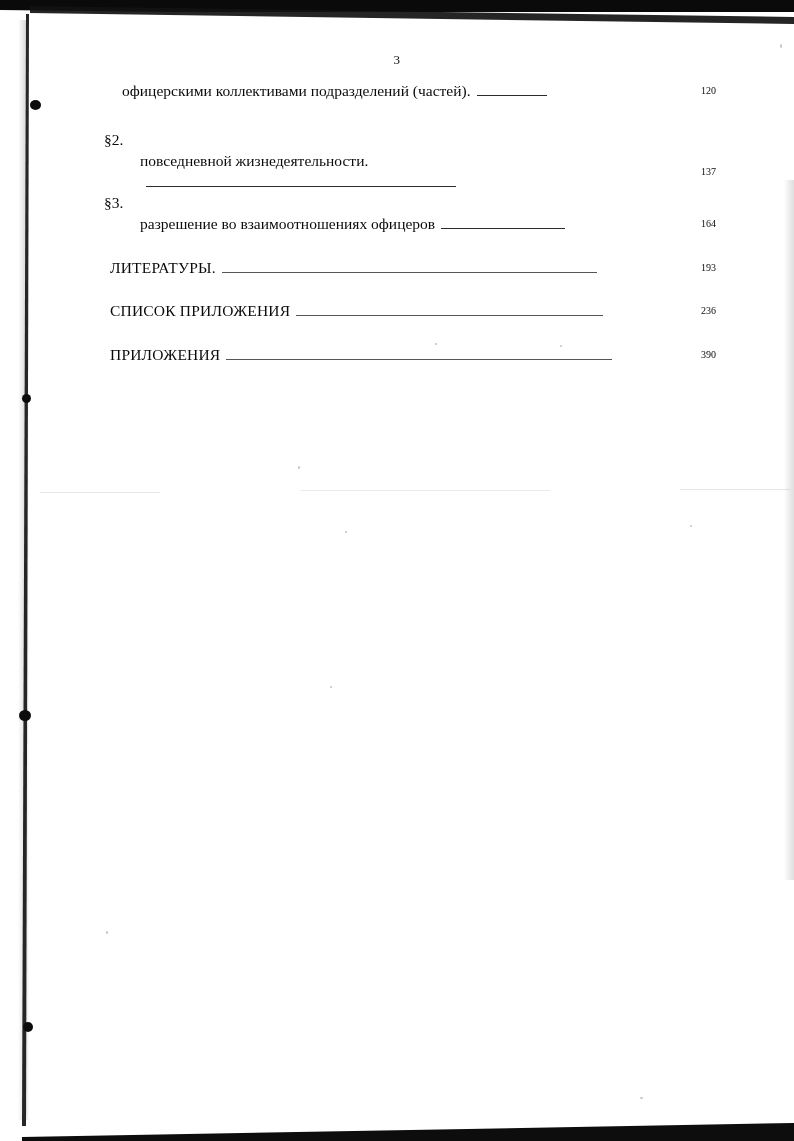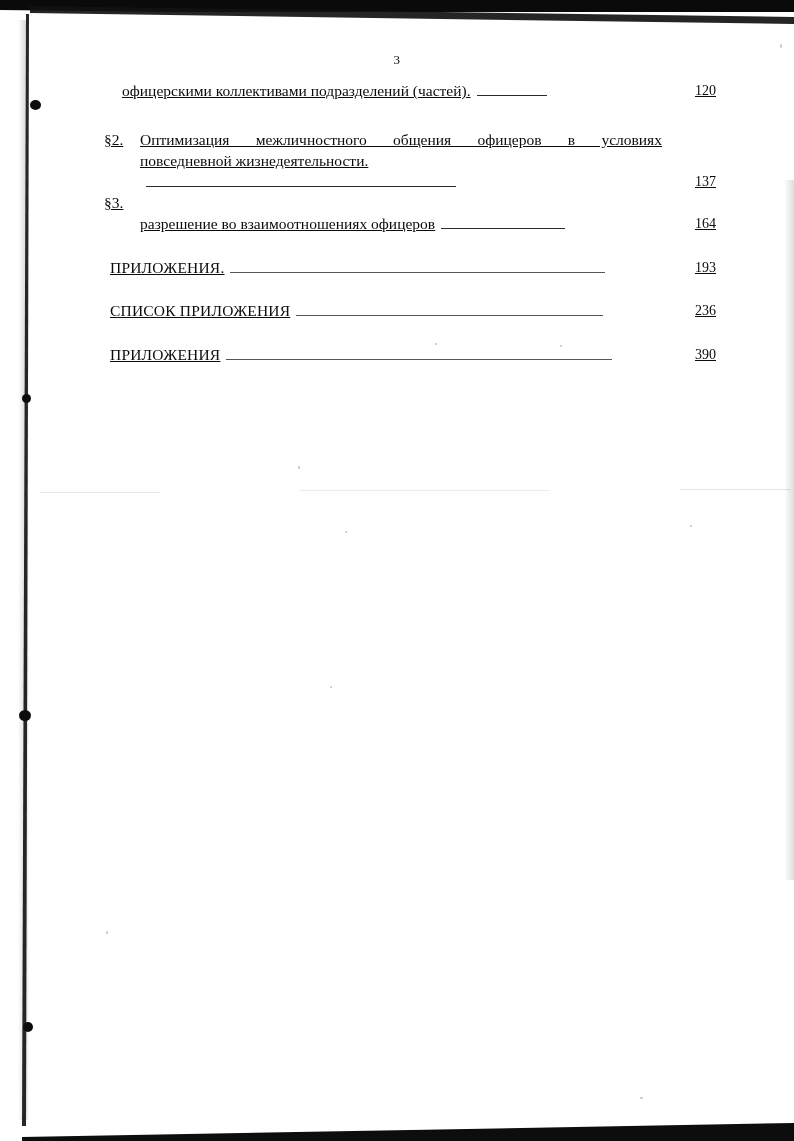--- a/index.html
+++ b/index.html
@@ -130,38 +130,37 @@
     position: absolute;
     left: 104px;
     width: 612px;
     font-size: 15.5px;
     line-height: 21px;
   }
 
   
   .row {
     display: flex;
-    align-items: flex-end;
+    align-items: center;
     width: 612px;
-    text-decoration: underline;
   }
   .marker {
     flex: 0 0 36px;
     text-align: left;
     white-space: nowrap;
   }
   .body {
     flex: 1 1 auto;
     min-width: 0;
   }
   .pageno {
     flex: 0 0 54px;
     text-align: right;
     white-space: nowrap;
-    font-size: 14px;
+    font-size: 10px;
   }
 
   .justified {
     text-align: justify;
     text-align-last: justify;
     white-space: normal;
   }
 
   .caps {
     letter-spacing: .2px;
@@ -221,21 +220,20 @@
         <div class="body">
           <span class="nowrapline">офицерскими коллективами подразделений (частей).</span><span class="leader" style="width:70px;"></span>
         </div>
         <div class="pageno">120</div>
       </div>
     </div>
 
     <div class="entry" style="top:129px;">
       <div class="row">
         <div class="marker">§2.</div>
-        <div class="body justified">Оптимизация межличностного общения офицеров в условиях</div>
         <div class="pageno"></div>
       </div>
       <div class="row">
         <div class="marker"></div>
         <div class="body">
           <span class="nowrapline">повседневной жизнедеятельности.</span><span class="leader" style="width:310px;"></span>
         </div>
         <div class="pageno">137</div>
       </div>
     </div>
@@ -251,21 +249,21 @@
           <span class="nowrapline">разрешение во взаимоотношениях офицеров</span><span class="leader" style="width:124px;"></span>
         </div>
         <div class="pageno">164</div>
       </div>
     </div>
 
     <div class="entry" style="top:257px;">
       <div class="row">
         <div class="marker" style="flex-basis:6px;"></div>
         <div class="body">
-          <span class="nowrapline caps">ПРИЛОЖЕНИЯ.</span><span class="leader light" style="width:375px;"></span>
+          <span class="nowrapline caps">ЛИТЕРАТУРЫ.</span><span class="leader light" style="width:375px;"></span>
         </div>
         <div class="pageno">193</div>
       </div>
     </div>
 
     <div class="entry" style="top:300px;">
       <div class="row">
         <div class="marker" style="flex-basis:6px;"></div>
         <div class="body">
           <span class="nowrapline caps">СПИСОК ПРИЛОЖЕНИЯ</span><span class="leader light" style="width:307px;"></span>

